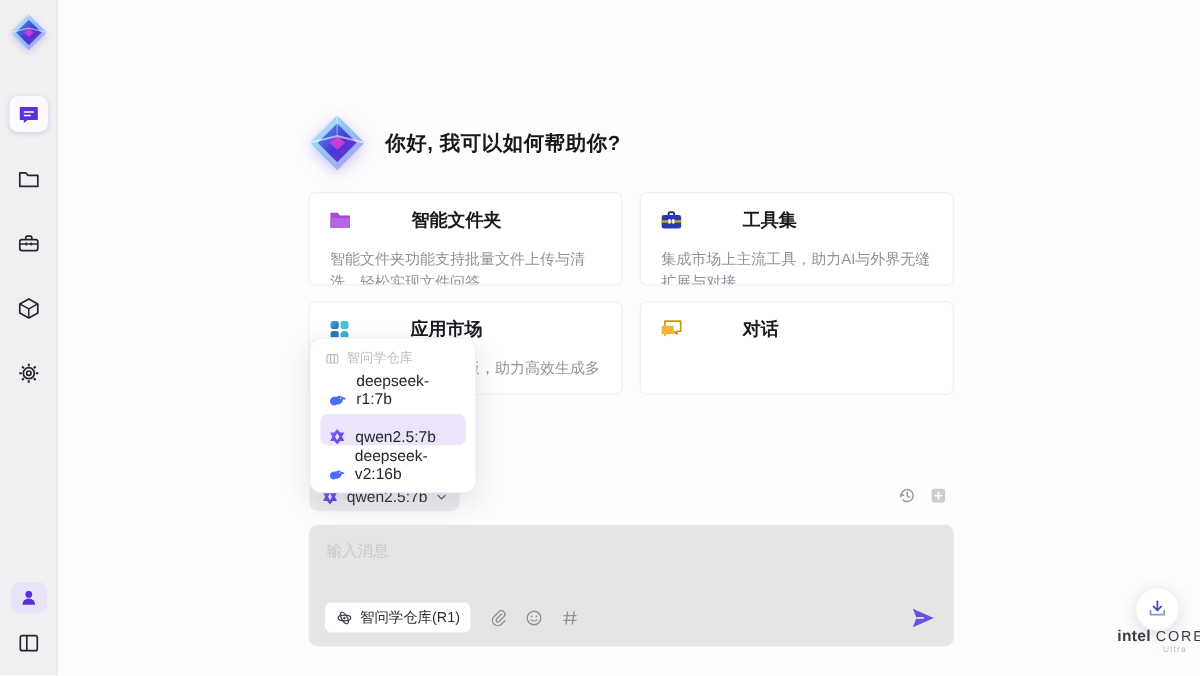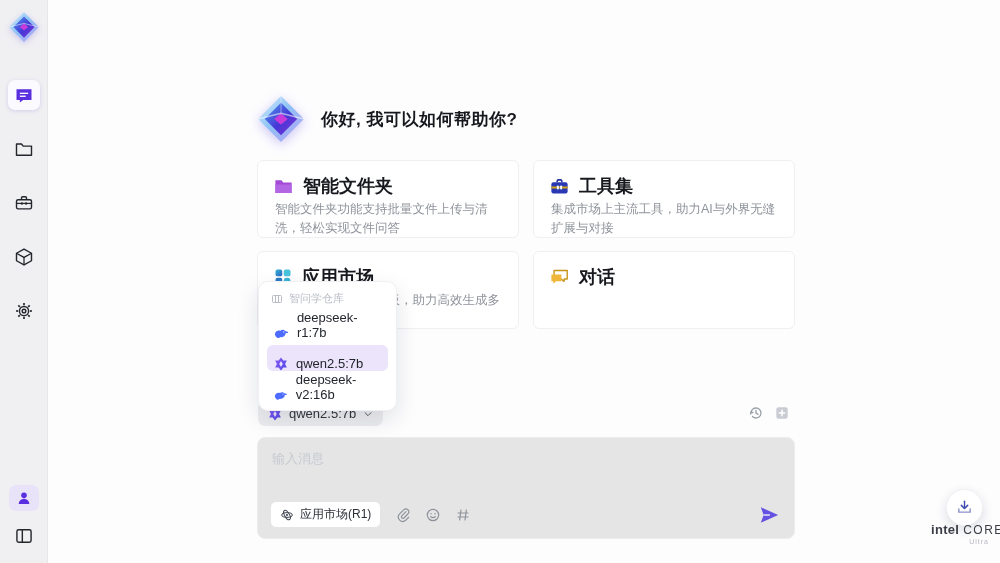--- a/index.html
+++ b/index.html
@@ -20,22 +20,22 @@
   
   .hero { position:absolute; left:256px; top:94px; display:flex; align-items:center; gap:15px; }
   .hero-logo { width:50px; height:50px; filter:drop-shadow(0 3px 6px rgba(90,60,220,.30)); }
   .hero h1 { font-size:17px; font-weight:bold; color:#16181d; letter-spacing:.5px; }
 
   
   .cards { position:absolute; left:257px; top:160px; width:538px;
            display:grid; grid-template-columns:1fr 1fr; column-gap:14px; row-gap:13px; }
   .card { background:#fff; border:1px solid #f0f0f3; border-radius:6px; padding:13px 16px 12px 16px; height:78px; overflow:hidden; }
   .card-head { display:flex; align-items:center; gap:10px; }
-  .card-title { font-size:18px; font-weight:bold; color:#17191e; }
-  .card-desc { margin-top:2px; font-size:12.5px; line-height:1.55; color:#8f939b; padding-left:1px; }
+  .card-title { font-size:15px; font-weight:bold; color:#17191e;margin-left:40px; }
+  .card-desc { margin-top:14px; font-size:12.5px; line-height:1.55; color:#8f939b; padding-left:1px; }
 
   
   .dropdown { position:absolute; left:258px; top:281px; width:139px; z-index:9;
               background:#fff; border:1px solid #f0f0f2; border-radius:10px;
               box-shadow:0 8px 22px rgba(20,25,50,.12); padding:9px 8px 7px 8px; }
   .dd-header { display:flex; align-items:center; gap:6px; font-size:11px; color:#b9bdc5; margin:0 4px 8px 4px; }
   .dd-item { height:26px; border-radius:6px; padding:0 7px; margin-bottom:5px;
              display:flex; align-items:flex-end; gap:8px; font-size:13px; color:#23262d; cursor:pointer; }
   .dd-item:last-child { margin-bottom:1px; }
   .dd-item.selected { background:#ebe4fa; }
@@ -294,21 +294,21 @@
 <div class="composer">
   <textarea placeholder="输入消息" style=""></textarea>
 
   <div class="composer-bar">
     <div class="deepthink">
       <svg width="14" height="14" viewBox="0 0 24 24">
         <ellipse cx="12" cy="12" rx="9" ry="4" fill="none" stroke="#3f4450" stroke-width="1.7"></ellipse>
         <ellipse cx="12" cy="12" rx="9" ry="4" fill="none" stroke="#3f4450" stroke-width="1.7" transform="rotate(60 12 12)"></ellipse>
         <circle cx="12" cy="12" r="1.8" fill="#3f4450"></circle>
       </svg>
-      <span>应用市场(R1)</span>
+      <span>智问学仓库(R1)</span>
     </div>
 
     <svg class="bar-icn" viewBox="0 0 24 24">
       <path d="M16.5 7 l-6.3 6.3 a2.2 2.2 0 0 0 3.1 3.1 l6.3 -6.3 a4.4 4.4 0 0 0 -6.2 -6.2 l-6.8 6.8 a6.6 6.6 0 0 0 9.3 9.3 l4.6 -4.6" fill="none" stroke="#8f939b" stroke-width="1.8" stroke-linecap="round"></path>
     </svg>
 
     <svg class="bar-icn" viewBox="0 0 24 24">
       <circle cx="12" cy="12" r="8.5" fill="none" stroke="#8f939b" stroke-width="1.8"></circle>
       <circle cx="9" cy="10" r="1.1" fill="#8f939b"></circle>
       <circle cx="15" cy="10" r="1.1" fill="#8f939b"></circle>

